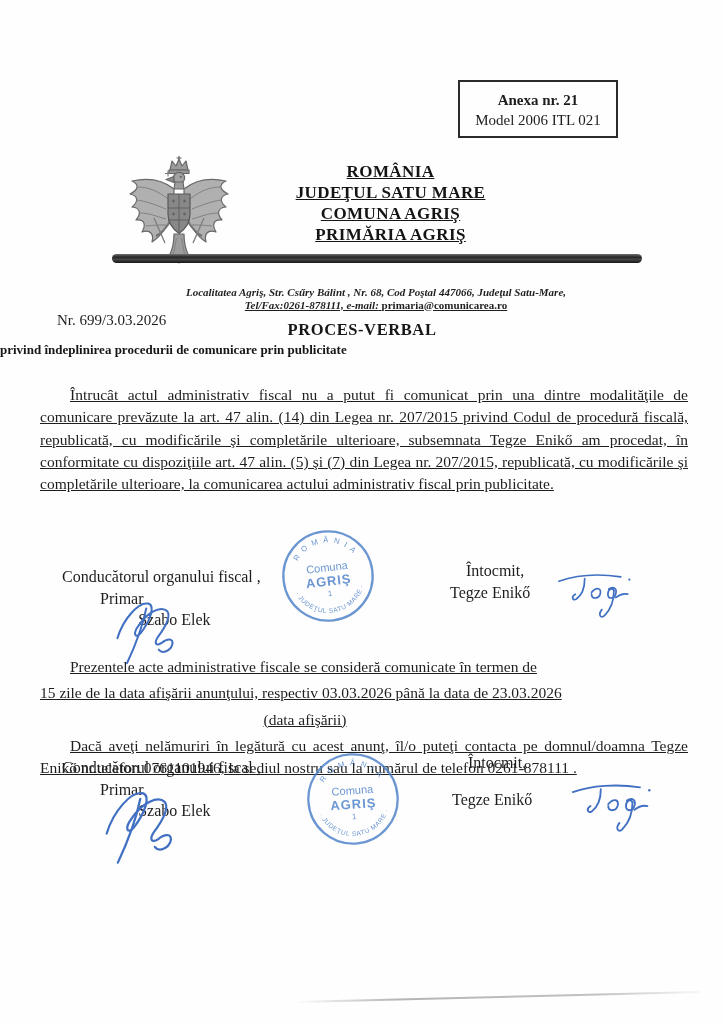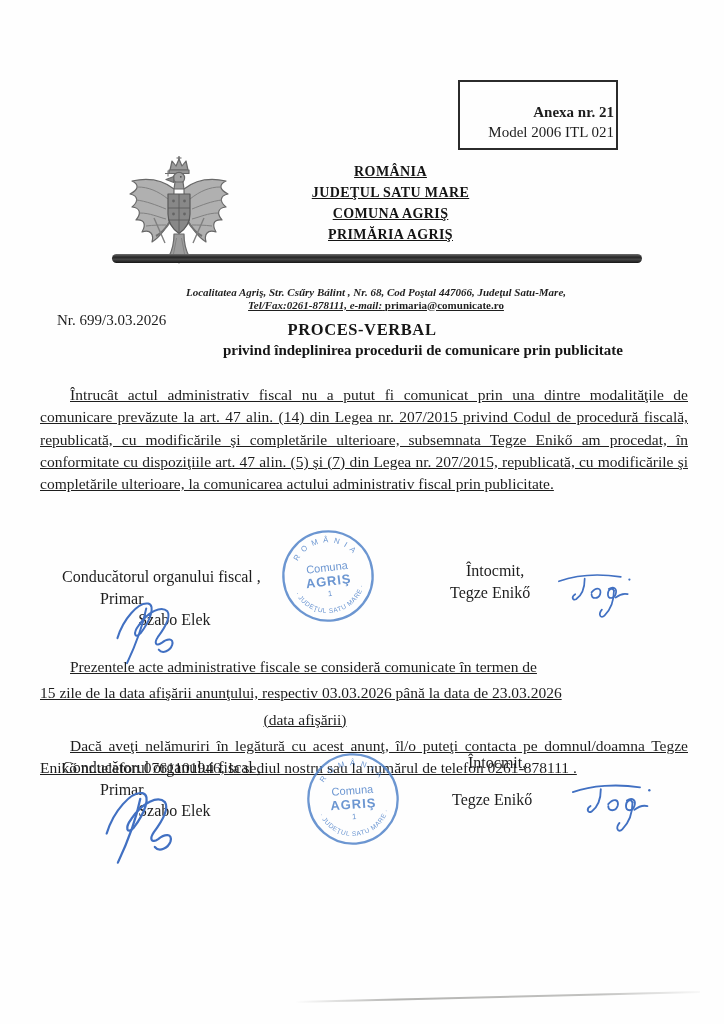--- a/index.html
+++ b/index.html
@@ -4,52 +4,52 @@
 <style>
   html,body{margin:0;padding:0;background:#e8e8e8;}
   .sheet{
     position:relative; width:724px; height:1024px; margin:0 auto;
     background:#fefefe; overflow:hidden; color:#222;
     font-family:"Liberation Serif", serif;
   }
   
   .annex-box{
     position:absolute; top:80px; left:458px; width:152px;
-    border:2px solid #2b2b2b; text-align:right; padding:20px 2px 6px;
+    border:2px solid #2b2b2b; text-align:center; padding:8px 2px 6px;
     font-size:15px; line-height:20px; color:#1d1d1d;
   }
   .annex-box .b{font-weight:bold;}
   
   .coa{position:absolute; top:155px; left:124px; width:110px; height:110px; opacity:.85;}
   
   .lh{
     position:absolute; top:161px; left:228px; width:325px; text-align:center;
-    font-weight:bold; font-size:14px; line-height:21px; color:#141414;
+    font-weight:bold; font-size:17px; line-height:21px; color:#141414;
     letter-spacing:.4px;
   }
   .lh div{text-decoration:underline;}
   .divider{
     position:absolute; top:254px; left:112px; width:530px; height:9px;
     border-radius:5px;
     background:linear-gradient(180deg,#6f6f6f 0%,#262626 35%,#454545 60%,#151515 100%);
   }
   .address{
     position:absolute; top:270px; left:110px; width:532px; text-align:center;
     font-size:11px; line-height:12.5px; font-weight:bold; font-style:italic; color:#1f1f1f;margin-top:16px;
   }
   .address .contact{text-decoration:underline;}
   .address .email{font-style:normal;}
   .doc-number{position:absolute; top:312px; left:57px; font-size:15px; color:#1d1d1d;}
   .title{
     position:absolute; top:320px; left:0; width:724px; text-align:center;
     font-size:16.5px; font-weight:600; letter-spacing:.6px; color:#161616;
   }
   .subtitle{
-    position:absolute; top:342px; left:0; width:623px; text-align:right;
-    font-size:15px; font-weight:600; color:#161616;
+    position:absolute; top:342px; left:0; width:623px; text-align:left;
+    font-size:13px; font-weight:600; color:#161616;
   }
   .body{
     position:absolute; left:36px; width:656px;
     font-size:15.5px; line-height:22.3px; color:#1e1e1e;
   }
   .body p{margin:4px;text-decoration:underline;}
   .indent{text-indent:30px;}
   .just{text-align:justify;}
   .b1{top:380px;}
   .b2{top:652px;}
@@ -132,21 +132,21 @@
     <div>ROMÂNIA</div>
     <div>JUDEŢUL SATU MARE</div>
     <div>COMUNA AGRIŞ</div>
     <div>PRIMĂRIA AGRIŞ</div>
   </div>
 
   <div class="divider"></div>
 
   <div class="address">
     <div>Localitatea Agriş, Str. Csűry Bálint , Nr. 68, Cod Poştal 447066, Judeţul Satu-Mare,</div>
-    <div class="contact"><span>Tel/Fax:0261-878111, e-mail:</span> <span class="email">primaria@comunicate.ro</span></div>
+    <div class="contact"><span>Tel/Fax:0261-878111, e-mail:</span> <span class="email">primaria@comunicarea.ro</span></div>
   </div>
 
   <div class="doc-number">Nr. 699/3.03.2026</div>
 
   <div class="title">PROCES-VERBAL</div>
   <div class="subtitle">privind îndeplinirea procedurii de comunicare prin publicitate</div>
 
   <div class="body b1">
     <p class="indent just">Întrucât actul administrativ fiscal nu a putut fi comunicat prin una dintre modalităţile de comunicare prevăzute la art. 47 alin. (14) din Legea nr. 207/2015 privind Codul de procedură fiscală, republicată, cu modificările şi completările ulterioare, subsemnata Tegze Enikő am procedat, în conformitate cu dispoziţiile art. 47 alin. (5) şi (7) din Legea nr. 207/2015, republicată, cu modificările şi completările ulterioare, la comunicarea actului administrativ fiscal prin publicitate.</p>
   </div>

